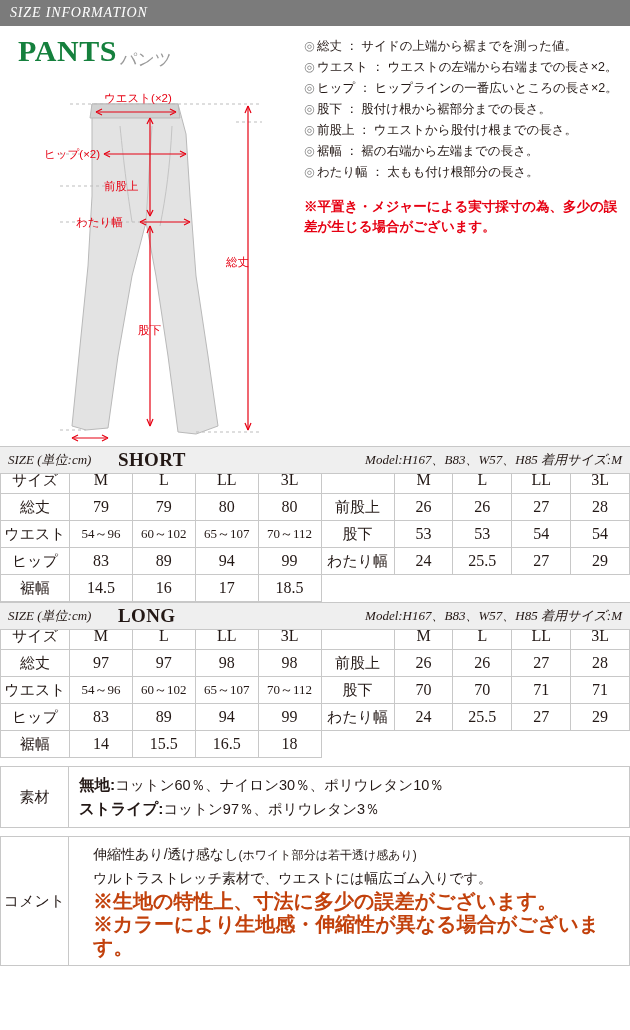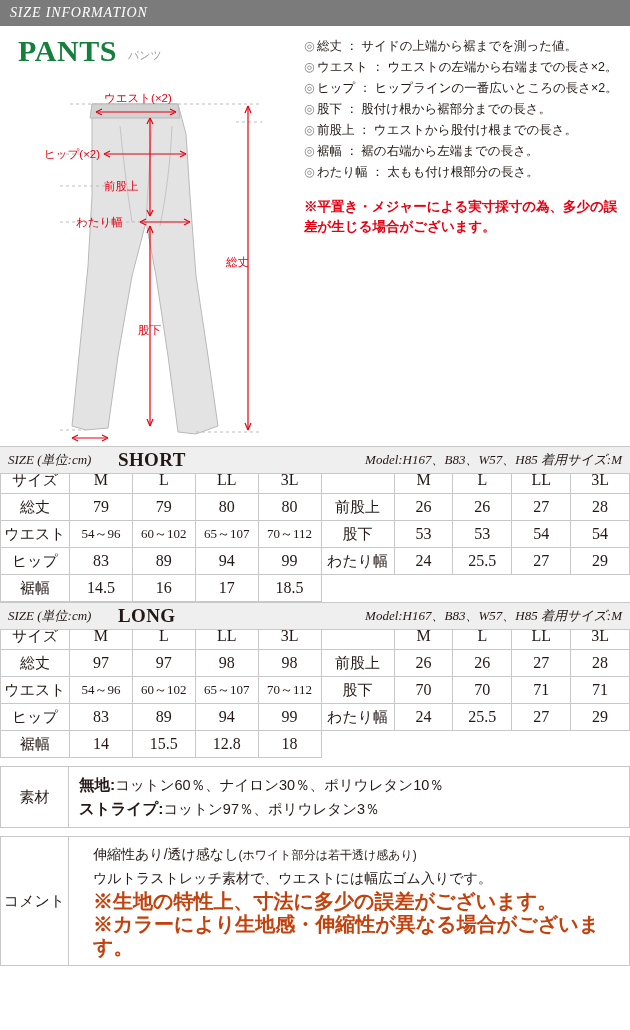--- a/index.html
+++ b/index.html
@@ -28,22 +28,22 @@
   .illo { width:300px; position:relative; }
   .notes { flex:1; padding:10px 6px 0 4px; position:relative; }
 
   .pants-title {
     position:absolute; left:18px; top:8px;
     font-family:"Liberation Serif", serif;
     font-weight:bold; font-size:30px; color:#15803d;
     letter-spacing:.02em;
   }
   .pants-sub {
-    position:absolute; left:128px; top:22px;
-    font-size:11px; color:#9a9a9a;
+    position:absolute; left:120px; top:22px;
+    font-size:17px; color:#9a9a9a;
   }
 
   .note-line {
     font-size:12.5px; line-height:21px; color:#231815;
     white-space:nowrap;
   }
   .note-line .mk { color:#808080; margin-right:2px; }
   .warn {
     margin-top:14px; color:#e60012; font-size:13.5px;
     line-height:20px; font-weight:bold;
@@ -315,21 +315,21 @@
       <td class="lbl">わたり幅</td>
       <td class="num">24</td>
       <td class="num">25.5</td>
       <td class="num">27</td>
       <td class="num">29</td>
     </tr>
     <tr>
       <td class="lbl">裾幅</td>
       <td class="num">14</td>
       <td class="num">15.5</td>
-      <td class="num">12.8</td>
+      <td class="num">16.5</td>
       <td class="num">18</td>
       <td style="border:none"></td>
       <td style="border:none"></td>
       <td style="border:none"></td>
       <td style="border:none"></td>
       <td style="border:none"></td>
     </tr>
   </tbody>
     </table>
 

